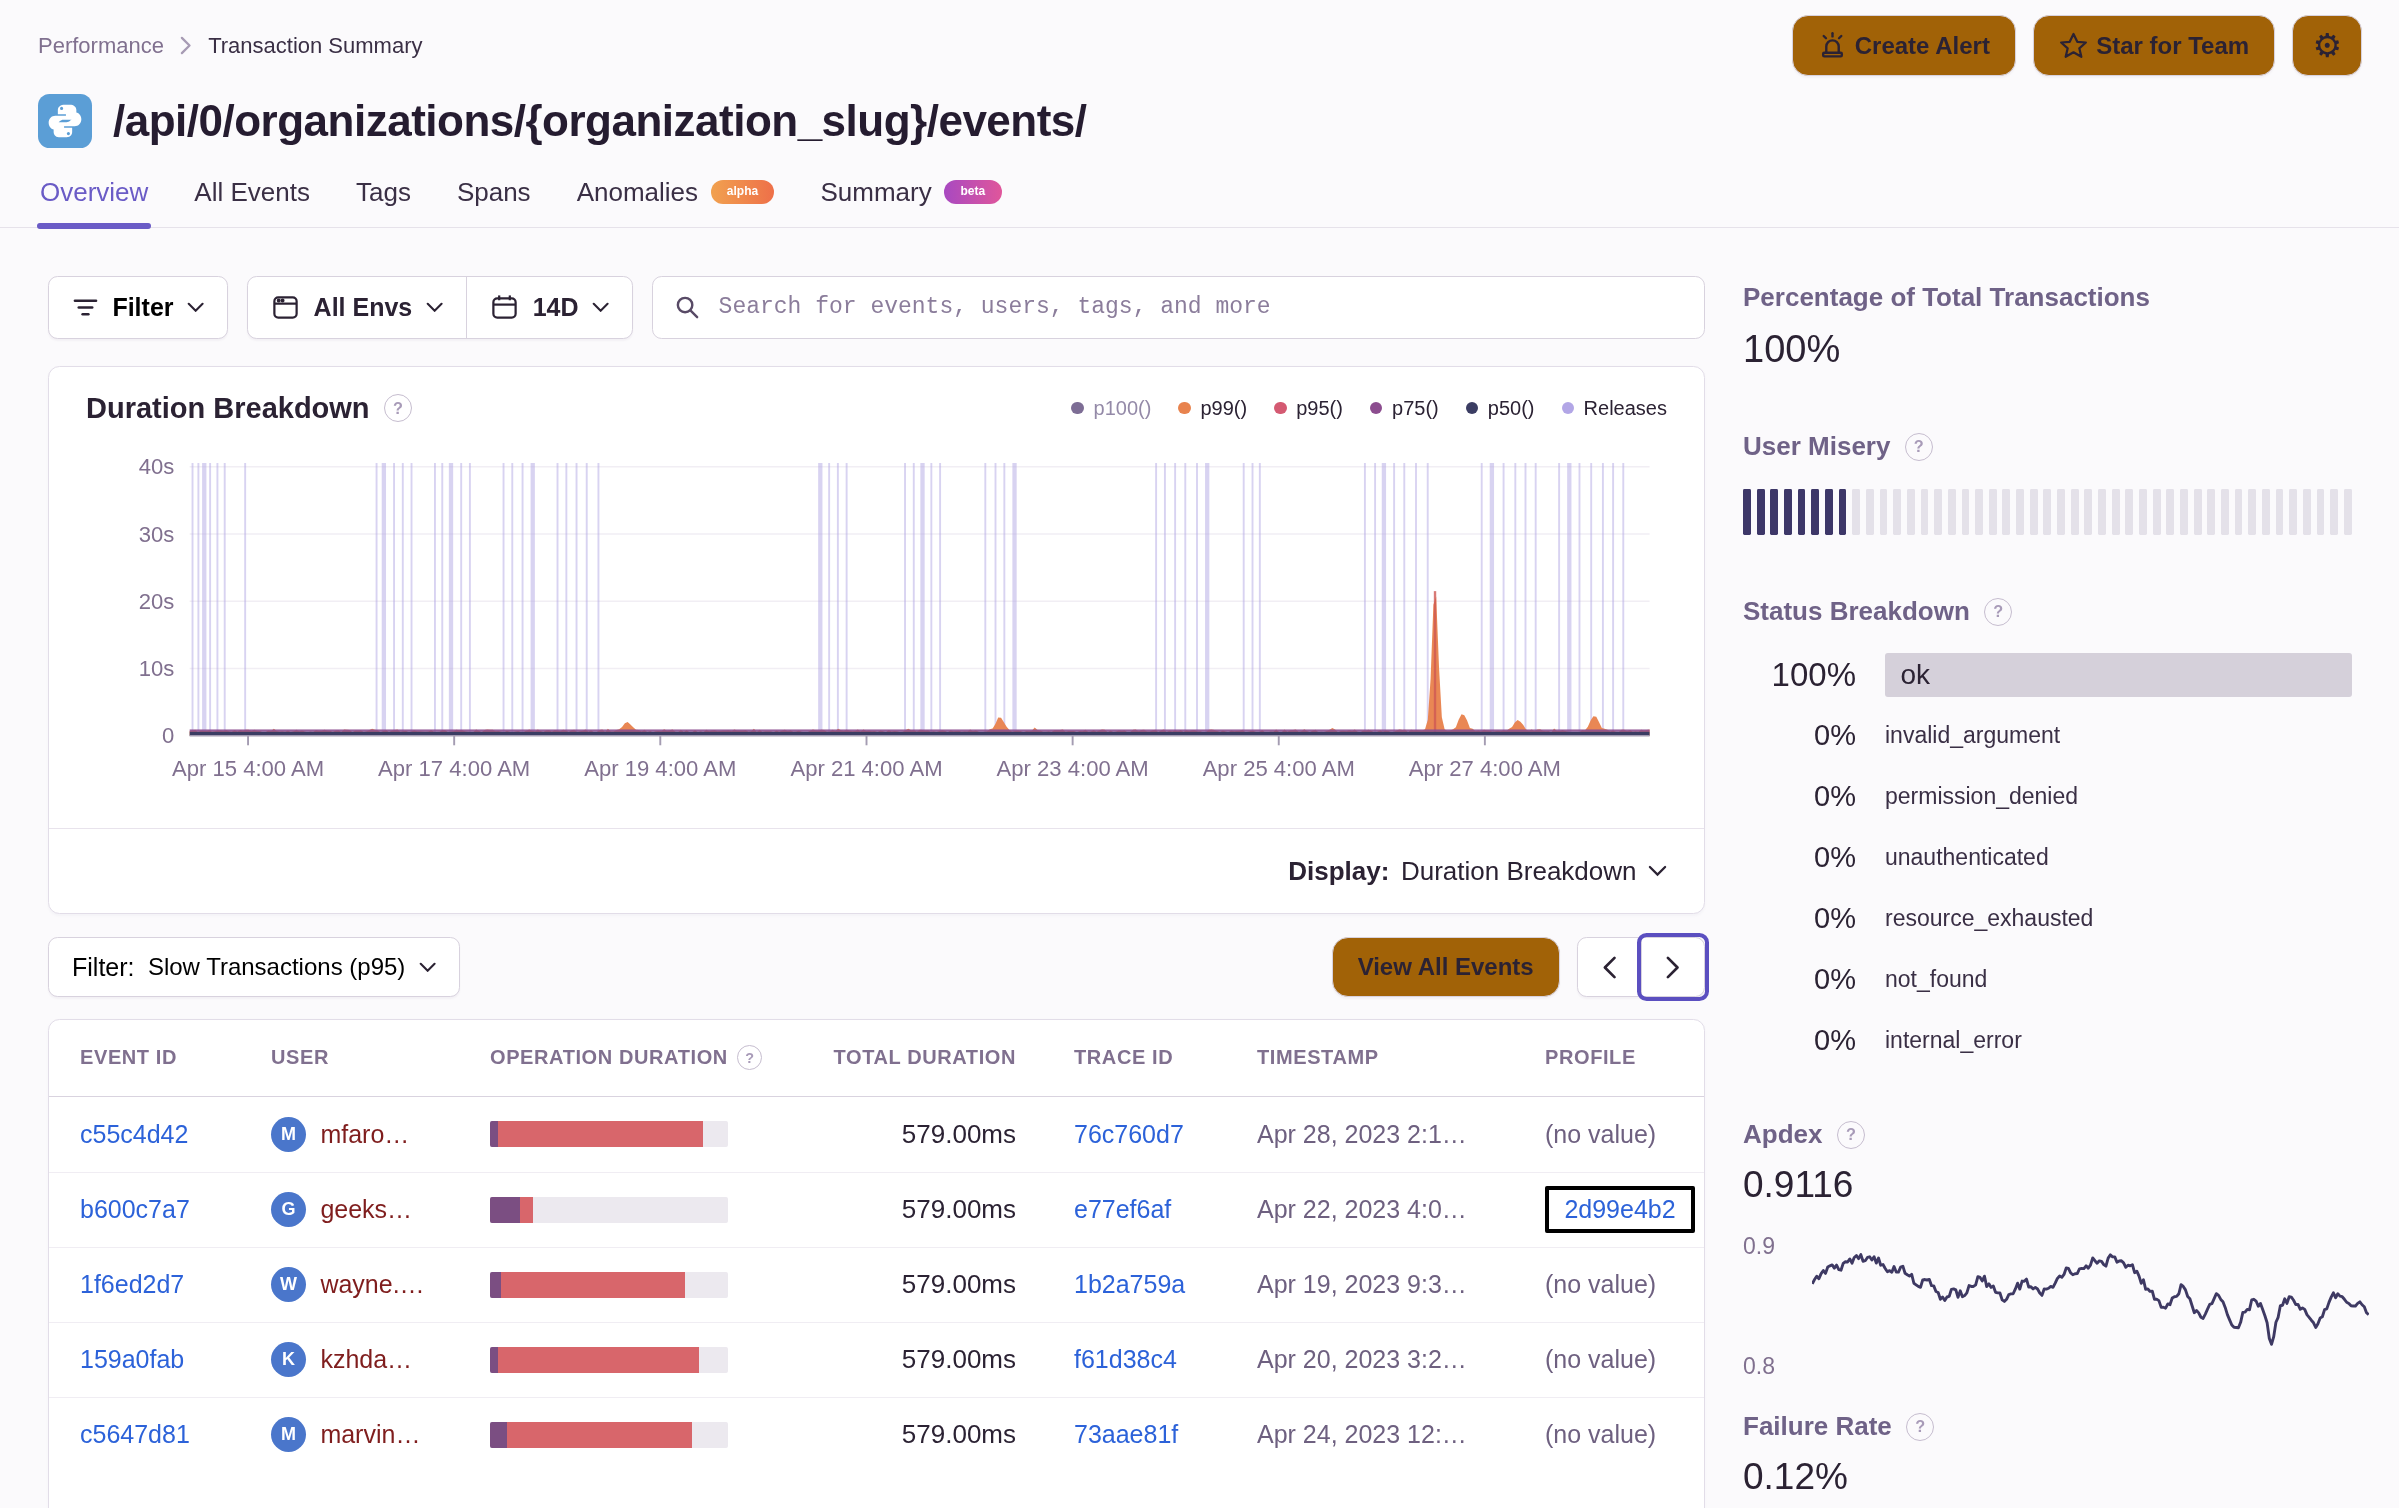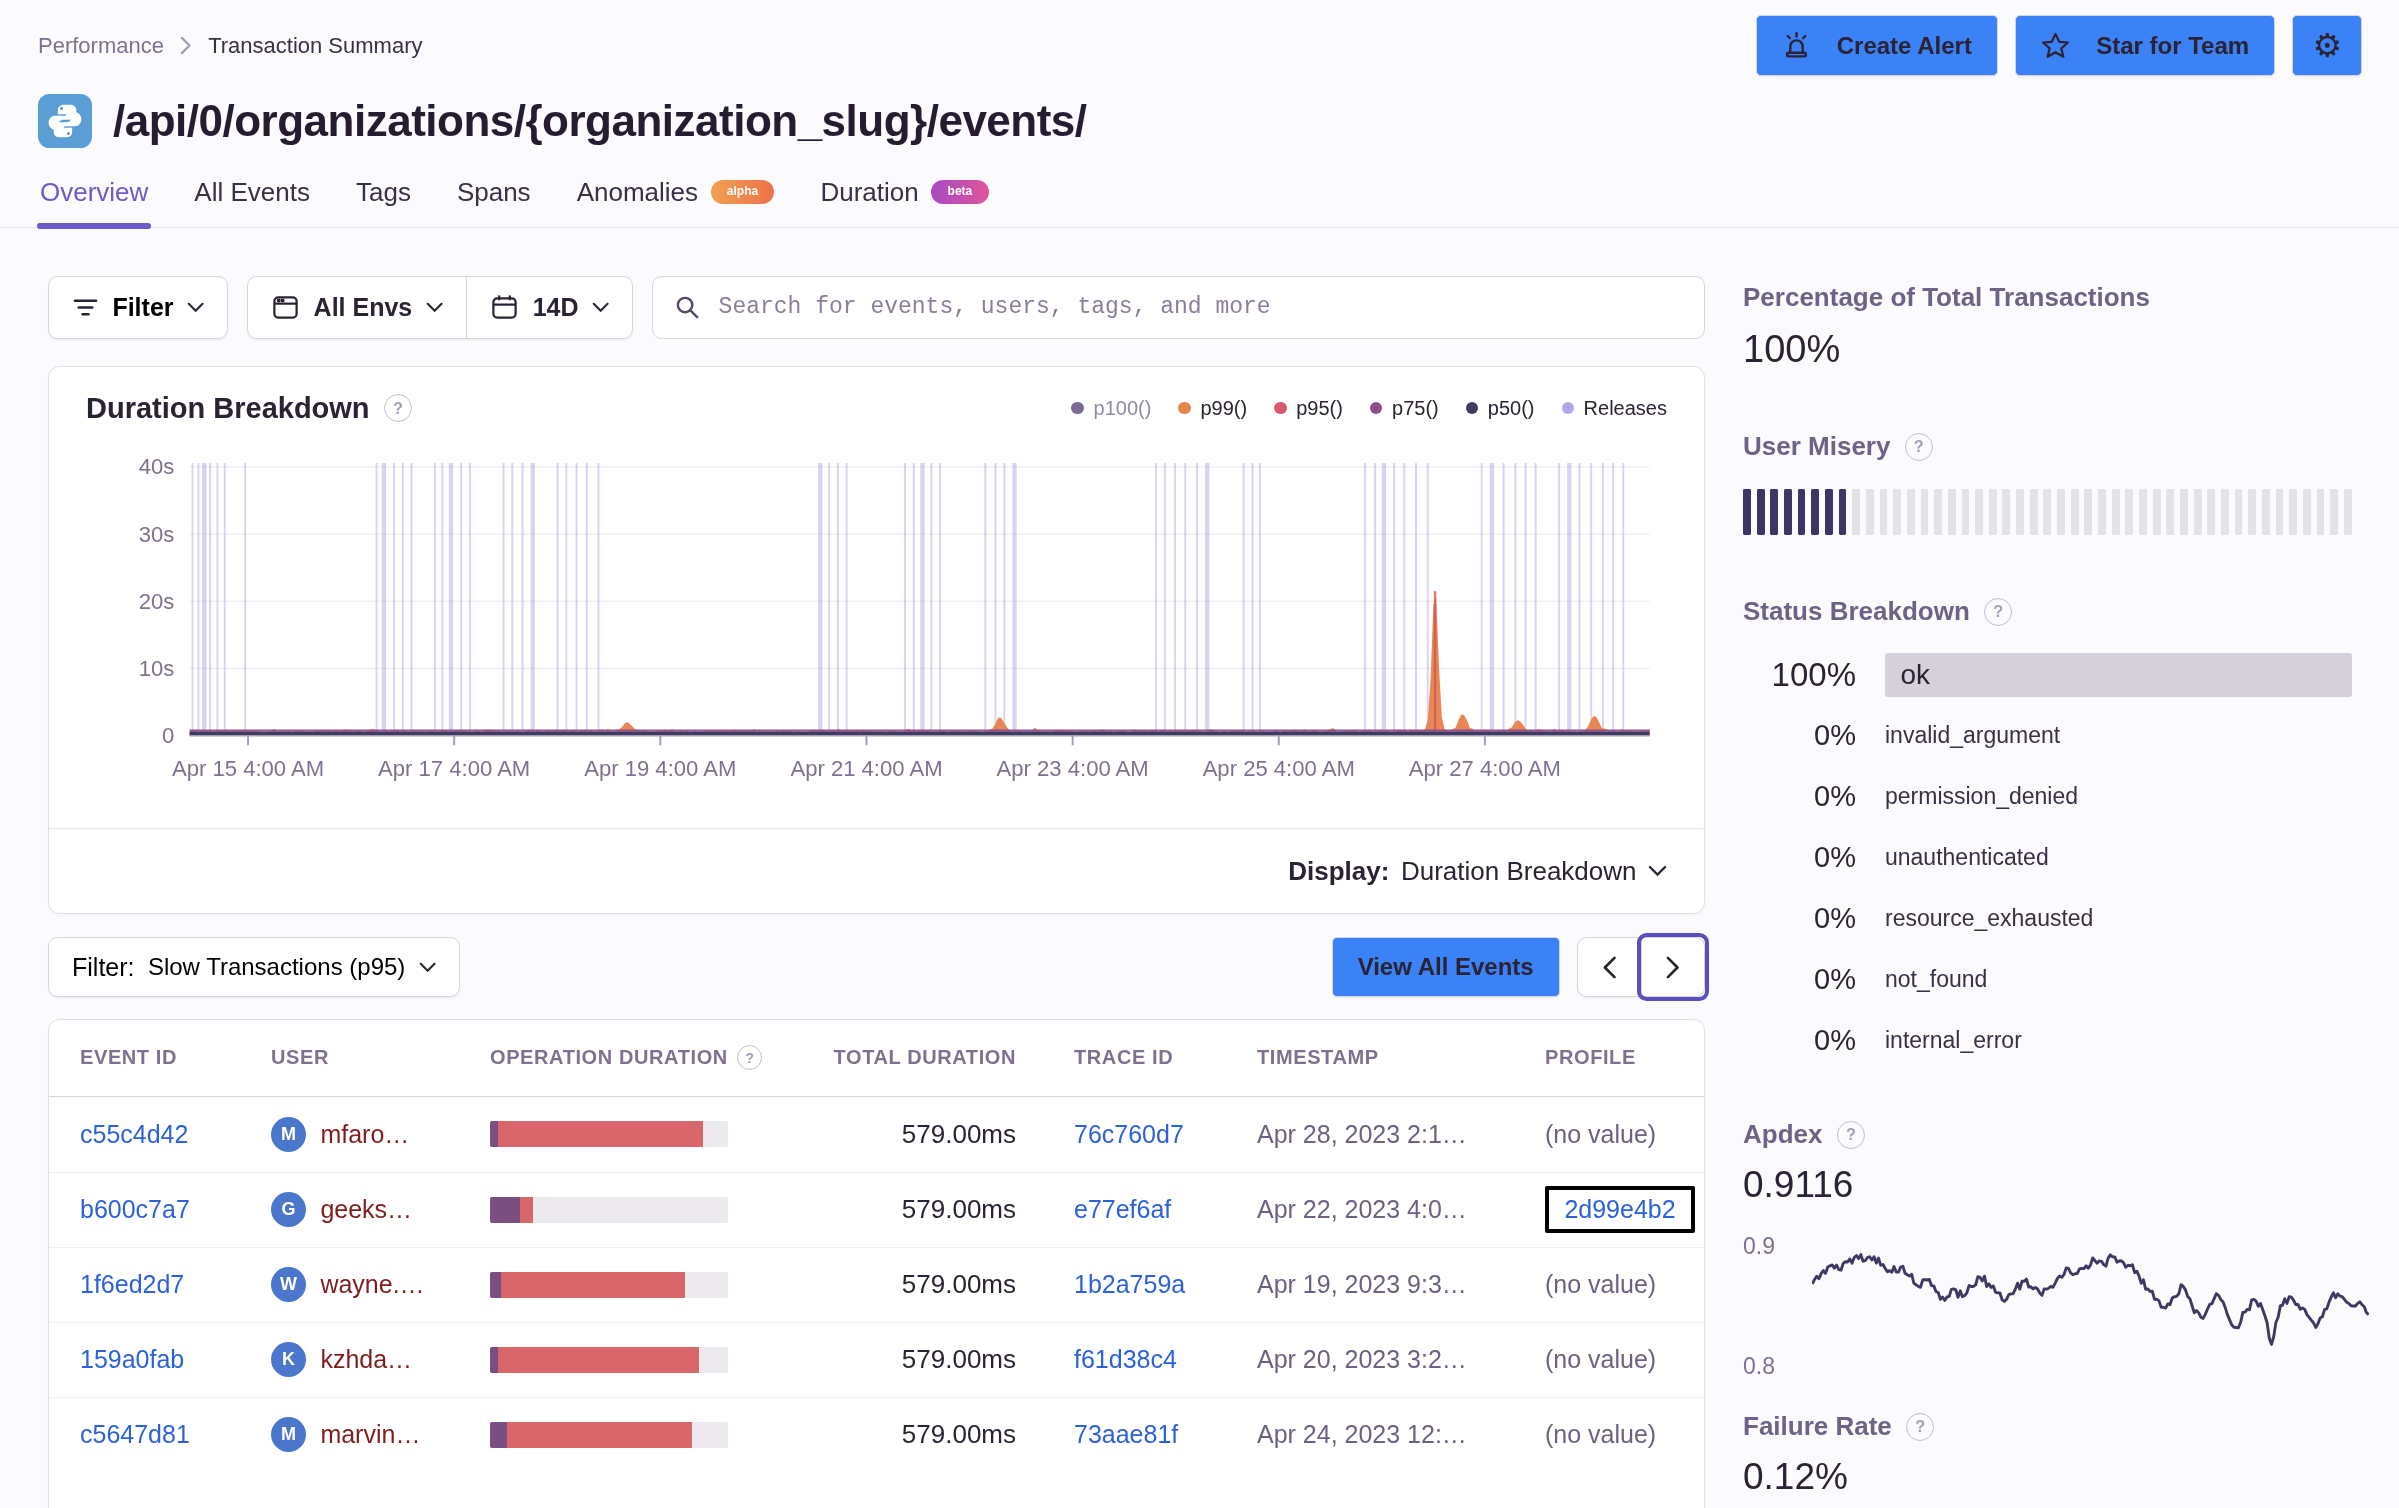--- a/index.html
+++ b/index.html
@@ -9,21 +9,21 @@
   svg{display:block}
   svg text{font-family:"Liberation Sans",sans-serif}
 
   .topbar{display:flex;justify-content:space-between;align-items:center;padding:15.4px 38px 0 38px}
   .breadcrumb{display:flex;align-items:center;gap:15.4px;font-size:22px}
   .crumb-link{color:#80708f;cursor:pointer}
   .crumb-cur{color:#3a2f45}
   .crumb-sep{color:#a79bb4;display:flex}
 
   .top-actions{display:flex;gap:17.3px}
-  .btn{display:flex;align-items:center;gap:26px;background:#3b82f6;border:1.4px solid #d8d2de;border-radius:5px;height:61px;padding:0 25px;font-size:24px;font-weight:700;color:#2b2233;cursor:pointer;box-shadow:0 1.9px 1.9px rgba(45,0,85,.04);font-family:inherit}
+  .btn{display:flex;align-items:center;gap:8px;background:#a16207;border:1.4px solid #d8d2de;border-radius:16px;height:61px;padding:0 25px;font-size:24px;font-weight:700;color:#2b2233;cursor:pointer;box-shadow:0 1.9px 1.9px rgba(45,0,85,.04);font-family:inherit}
   .icon-btn{padding:0 19px}
   .gear{font-family:"DejaVu Sans",sans-serif;font-size:33px;line-height:1}
 
   .title-row{display:flex;align-items:center;gap:21px;padding:17.3px 38px 0 38px}
   .py-tile{width:54px;height:54px;border-radius:11.5px;background:#5b9ed6;display:flex;align-items:center;justify-content:center;flex:none}
   h1{font-size:44px;font-weight:700;letter-spacing:-0.5px;color:#251c30}
 
   .tabs{display:flex;gap:46px;padding:0 40px;margin-top:29px;border-bottom:1px solid #e6e2ea}
   .tab{font-size:26px;color:#3a2f45;padding-bottom:19px;display:flex;gap:12.5px;align-items:center;position:relative;cursor:pointer}
   .tab.active{color:#6a5bc6}
@@ -175,21 +175,21 @@
         <span>Tags</span>
       </div>
       <div class="tab">
         <span>Spans</span>
       </div>
       <div class="tab">
         <span>Anomalies</span>
         <span class="badge badge-alpha">alpha</span>
       </div>
       <div class="tab">
-        <span>Duration</span>
+        <span>Summary</span>
         <span class="badge badge-beta">beta</span>
       </div>
     </div>
 
   <div class="content">
     <div class="main">
 
       <div class="filter-bar">
         <button class="fbtn">
           <span>

